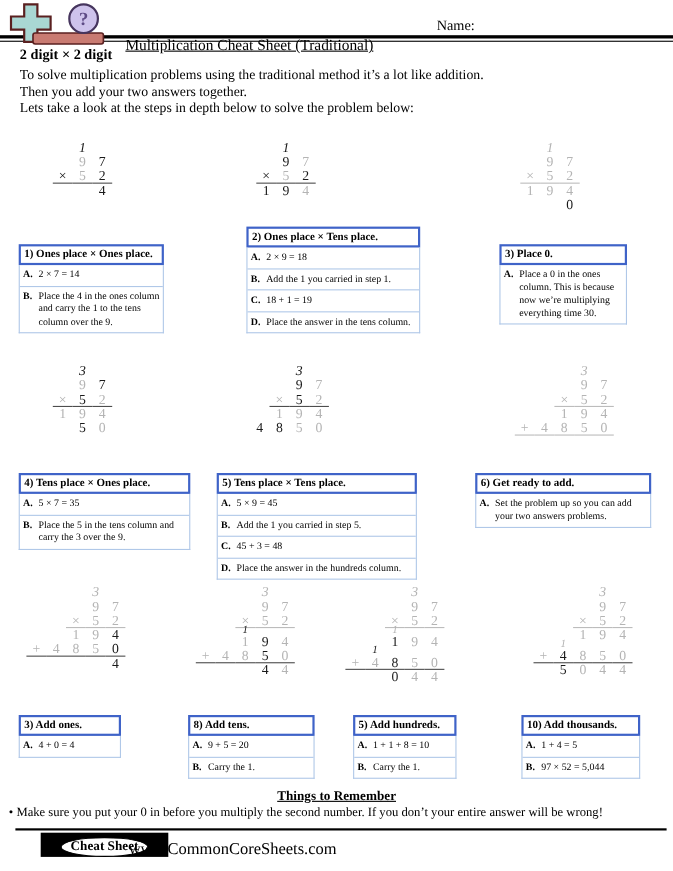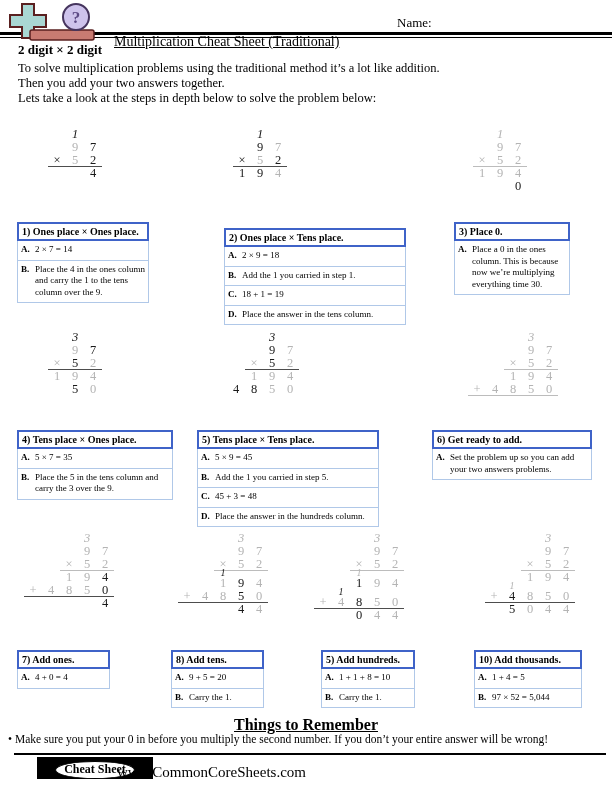--- a/index.html
+++ b/index.html
@@ -37,33 +37,33 @@
   .step{position:absolute;background:#fff;}
   .step-title{border:2px solid #3f63c8;padding:2px 3px;font-weight:bold;font-size:10px;
               white-space:nowrap;overflow:hidden;background:#fff;}
   .step-body{border:1px solid #b0c8e8;border-top:none;}
   .step-item{display:flex;border-bottom:1px solid #b0c8e8;padding:3px 3px 4px 3px;}
   .step-item:last-child{border-bottom:none;}
   .step-letter{font-weight:bold;width:14px;flex:none;font-size:9px;}
   .step-text{flex:1;font-size:9px;line-height:11.5px;}
 
   #s1{left:17px;top:222px;width:132px}
-  #s2{left:224px;top:228px;width:182px}
+  #s2{left:224px;top:206px;width:158px}
   #s3{left:454px;top:222px;width:116px}
   #s4{left:17px;top:430px;width:156px}
   #s5{left:197px;top:430px;width:182px}
   #s6{left:432px;top:430px;width:160px}
   #s7{left:17px;top:650px;width:93px}
-  #s8{left:171px;top:650px;width:93px}
+  #s8{left:171px;top:650px;width:115px}
   #s9{left:321px;top:650px;width:94px}
   #s10{left:474px;top:650px;width:108px}
 
   
   .things-title{position:absolute;left:0;top:716px;width:612px;text-align:center;
-                font-weight:bold;text-decoration:underline;font-size:16px;}
+                font-weight:bold;text-decoration:underline;font-size:12px;}
   .reminder{position:absolute;left:8px;top:733px;font-size:11.5px;}
   .rule-bottom{position:absolute;left:14px;top:753px;width:592px;height:2px;background:#000;}
   .badge{position:absolute;left:17px;top:757px;width:116px;height:22px;background:#000;
          display:flex;align-items:flex-end;justify-content:center;margin-left:20px;}
   .badge-oval{background:#fff;border:1.5px solid #000;border-radius:50%;
               padding:0px 8px 1px 8px;font-weight:bold;font-size:12px;white-space:nowrap;}
   .footer-url{position:absolute;left:117px;top:764px;font-size:15px;}
 </style>
 </head>
 <body>
@@ -587,21 +587,21 @@
       <div class="step" id="s6">
         <div class="step-title">6) Get ready to add.</div>
         <div class="step-body">
           <div class="step-item">
             <span class="step-letter">A.</span>
             <span class="step-text">Set the problem up so you can add your two answers problems.</span>
           </div>
         </div>
       </div>
       <div class="step" id="s7">
-        <div class="step-title">7) Add ones.</div>
+        <div class="step-title">3) Add ones.</div>
         <div class="step-body">
           <div class="step-item">
             <span class="step-letter">A.</span>
             <span class="step-text">4 + 0 = 4</span>
           </div>
         </div>
       </div>
       <div class="step" id="s8">
         <div class="step-title">8) Add tens.</div>
         <div class="step-body">

